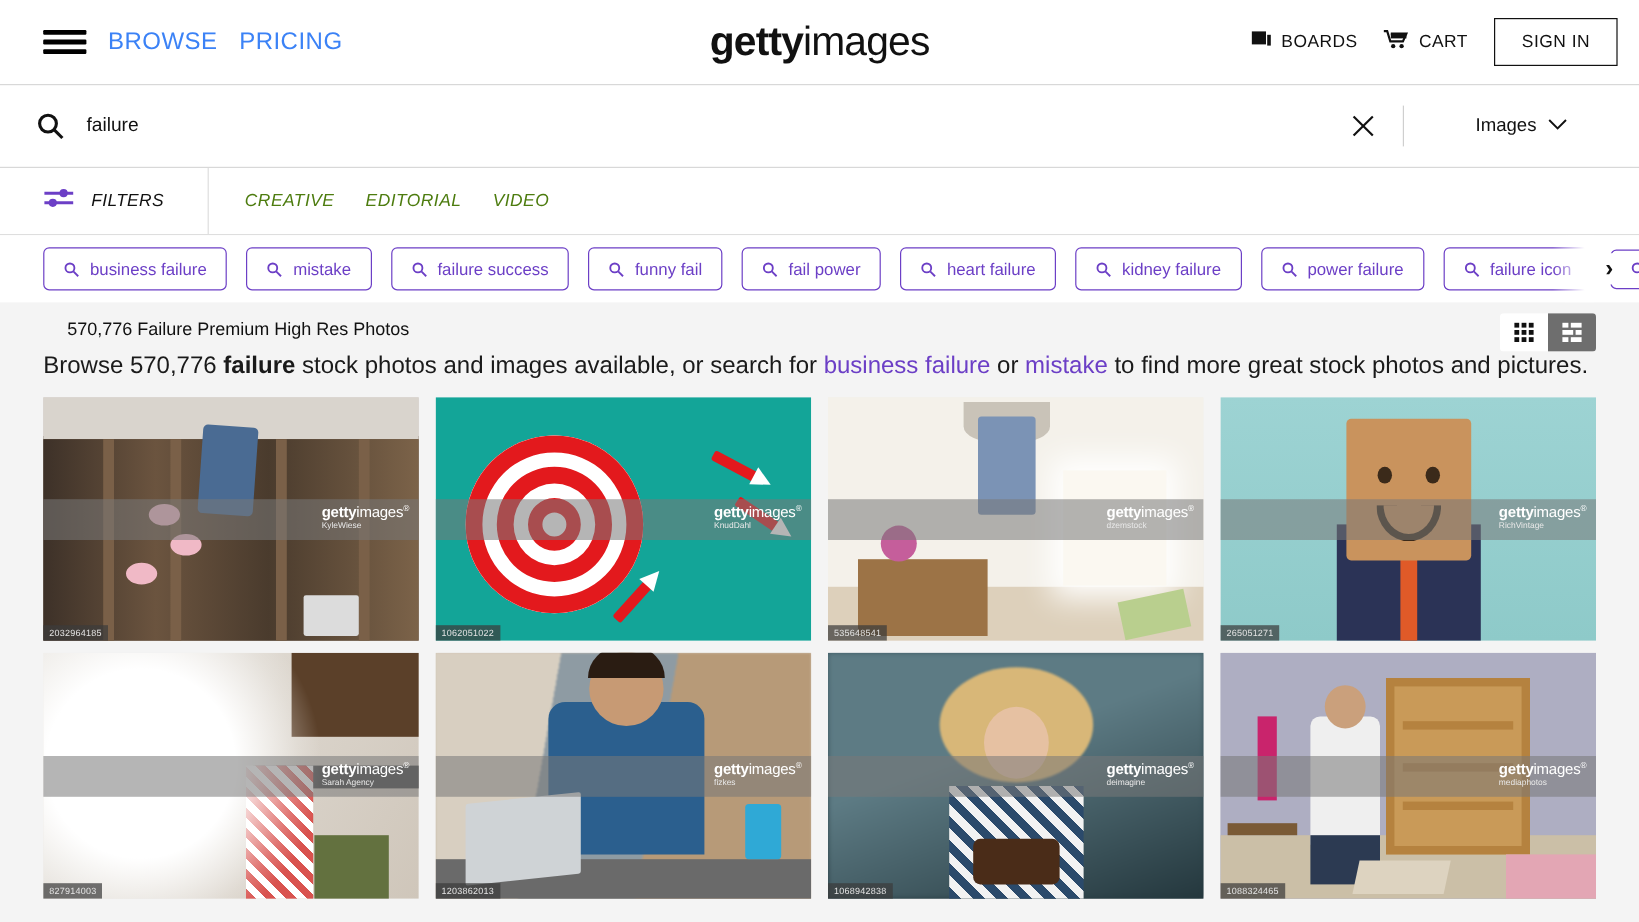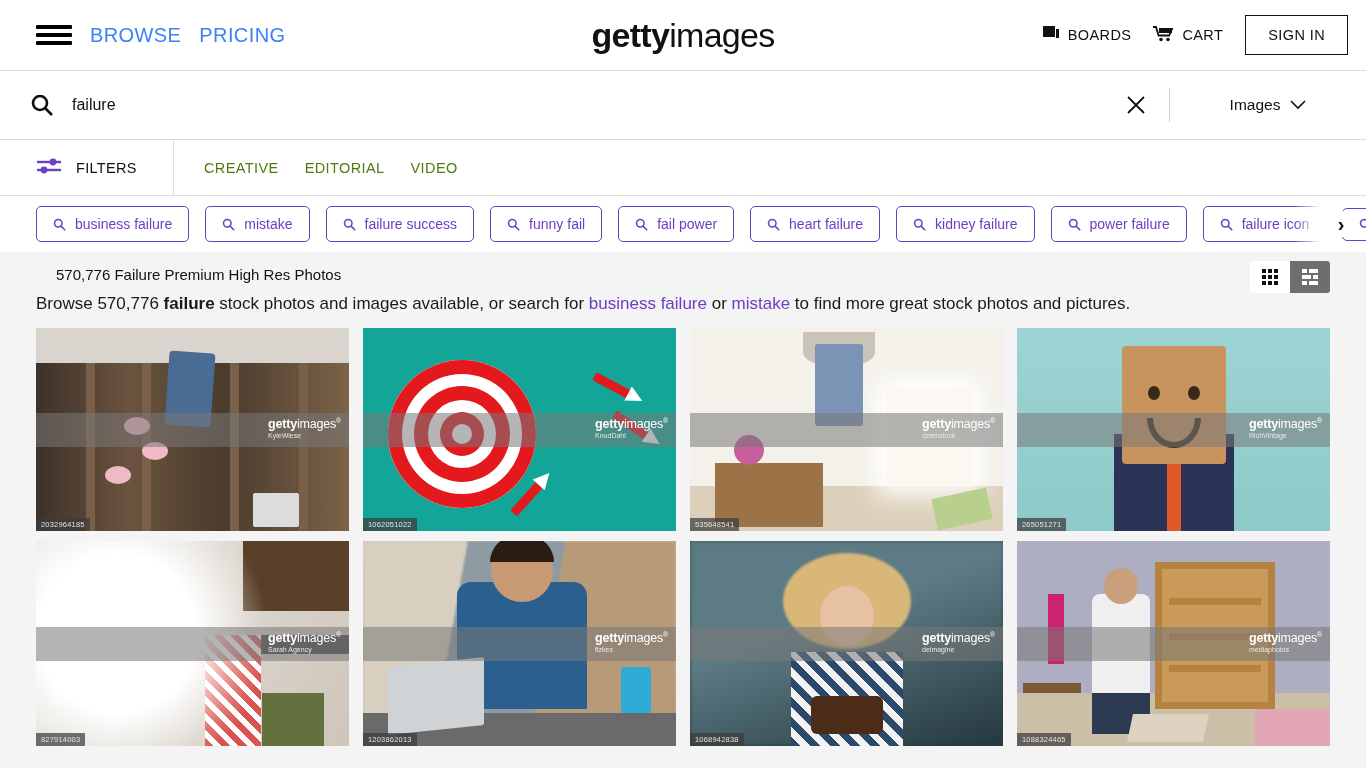--- a/index.html
+++ b/index.html
@@ -53,21 +53,21 @@
   }
   .clear-btn { padding: 0 22px; cursor: pointer; display: flex; align-items: center; }
   .vdiv { width: 1px; height: 34px; background: #cfcfcf; }
   .type-select {
     width: 196px; display: flex; align-items: center; justify-content: center;
     gap: 10px; font-size: 15.5px; cursor: pointer; color:#111;
   }
 
   
   .filterbar { height: 56px; background: #fff; display: flex; align-items: center;
-               border-bottom: 1px solid #dedede; }
+               border-bottom: 1px solid #dedede; font-style: italic; }
   .filters-cell {
     width: 174px; height: 100%; display: flex; align-items: center;
     gap: 14px; padding-left: 36px; border-right: 1px solid #dedede; cursor: pointer;
   }
   .filters-label { font-size: 14.5px; letter-spacing: .3px; text-transform: uppercase; }
   .tabs { display: flex; gap: 26px; padding-left: 30px; }
   .tab { font-size: 14.5px; letter-spacing: .4px; cursor: pointer;
          text-transform: uppercase; color:#4d7c0f; }
 
   
@@ -89,21 +89,21 @@
   }
   .chipbar::after{
     content:""; position:absolute; right:38px; top:0; bottom:0; width:34px;
     background:linear-gradient(to right, rgba(255,255,255,0), #fff 78%);
     pointer-events:none;
   }
 
   
   .results-head { padding: 14px 36px 0 36px; position: relative; }
   .res-count { font-size: 15px; color: #111; margin-bottom: 11px; margin-left: 20px; }
-  .res-desc { font-size: 17px; color: #1a1a1a; }
+  .res-desc { font-size: 20px; color: #1a1a1a; }
   .res-desc b { font-weight: 700; }
   .res-desc a { color: #6c3fc6; text-decoration: none; cursor: pointer; }
 
   .view-toggle {
     position: absolute; right: 36px; top: 9px;
     display: flex; border-radius: 3px; overflow: hidden;
   }
   .vt-btn { width: 40px; height: 32px; display: flex; align-items: center;
             justify-content: center; cursor: pointer; background: #fff; }
   .vt-btn.active { background: #6e6e6e; }

